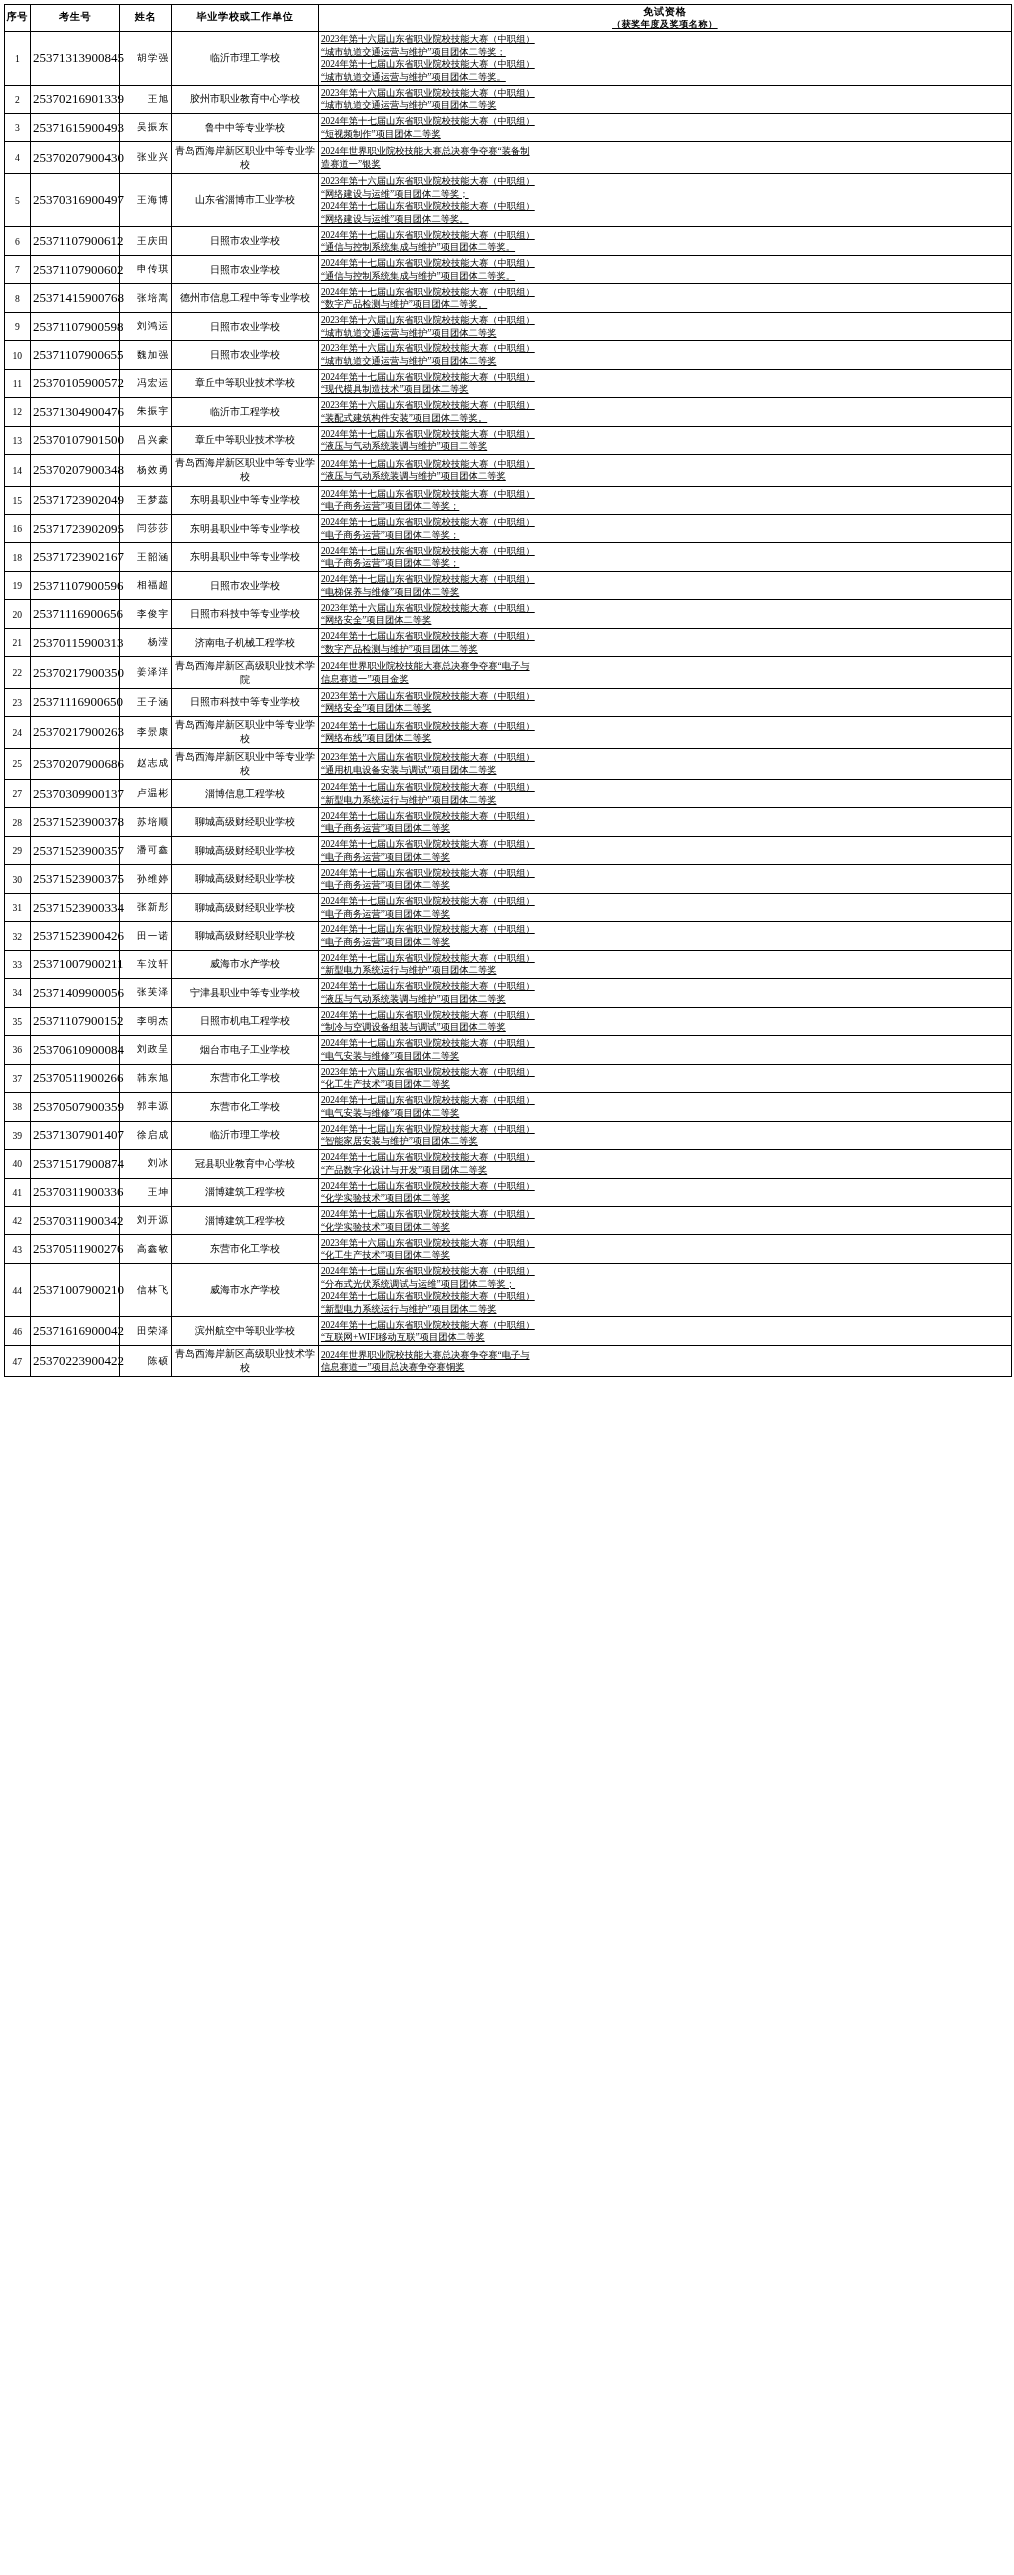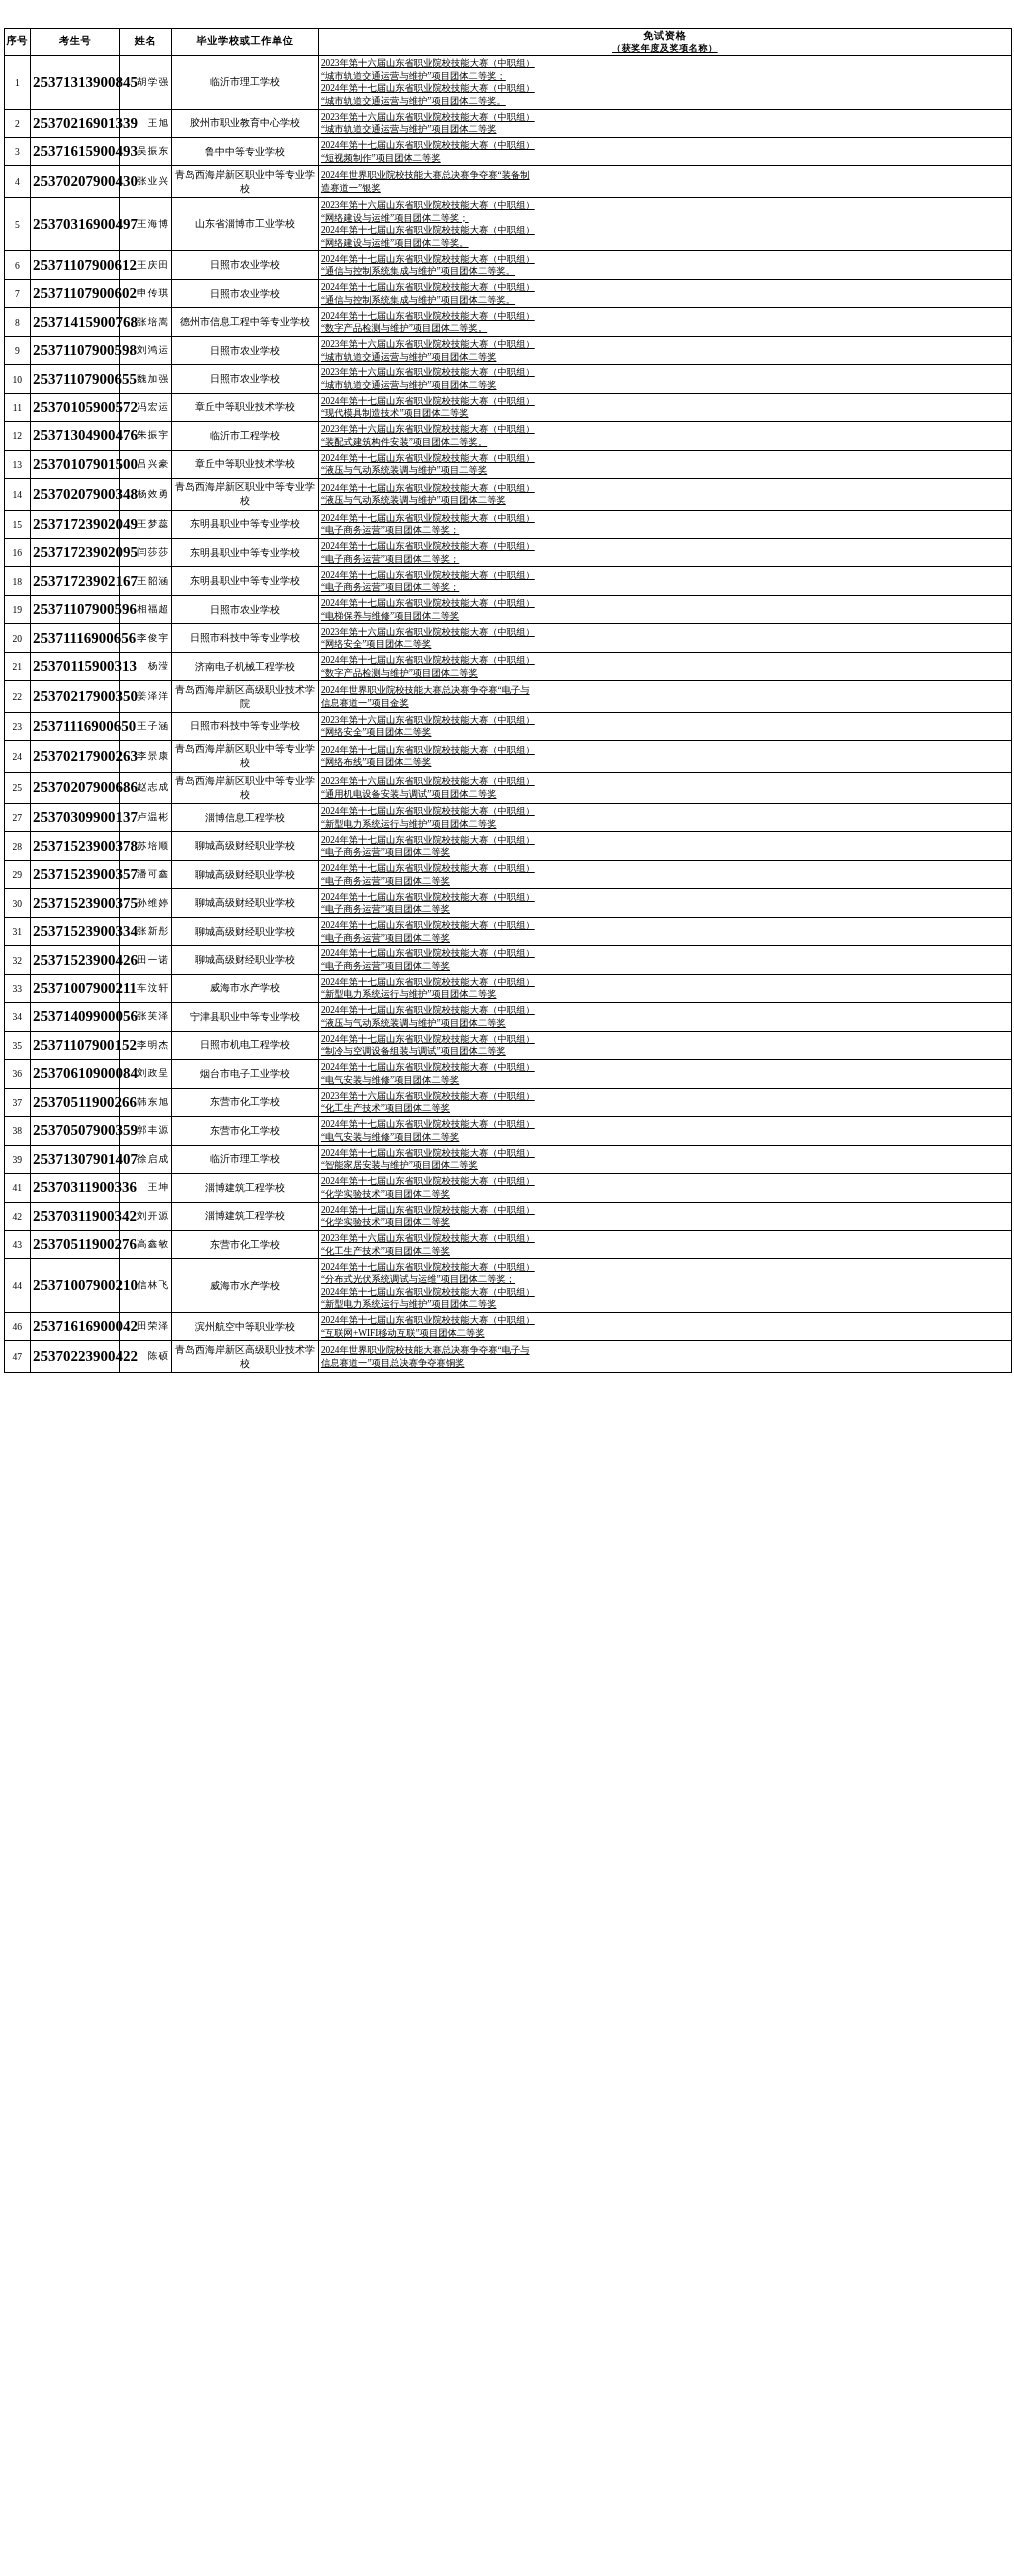--- a/index.html
+++ b/index.html
@@ -14,21 +14,20 @@
   }
   .sheet {
     width: 1015px;
     box-sizing: border-box;
     padding: 3.6px 3.6px 0 3.6px;
   }
   table.grid {
     border-collapse: collapse;
     width: 1008px;
     table-layout: fixed;
-    margin-top: 24px;
   }
   table.grid th, table.grid td {
     border: 0.6px solid #000000;
     vertical-align: middle;
     padding: 1.2px 1.8px;
   }
   thead th {
     text-align: center;
     font-weight: bold;
     font-size: 10.2px;
@@ -41,23 +40,22 @@
   col.c-name  { width: 52px; }
   col.c-school{ width: 147px; }
   col.c-qual  { width: auto; }
 
   td.seq {
     text-align: center;
     font-size: 9.6px;
   }
   td.exam {
     text-align: center;
-    font-size: 15px;
+    font-size: 13px;
     letter-spacing: 0px;
-    font-weight: bold;
   }
   td.name {
     text-align: right;
     font-size: 9.6px;
     letter-spacing: 1.2px;
   }
   td.school {
     text-align: center;
     font-size: 10px;
     letter-spacing: 0px;
@@ -474,20 +472,30 @@
           <td class="seq">39</td>
           <td class="exam">25371307901407</td>
           <td class="name">徐启成</td>
           <td class="school">临沂市理工学校</td>
           <td class="qual">
             <div class="line">2024年第十七届山东省职业院校技能大赛（中职组）</div>
             <div class="line">“智能家居安装与维护”项目团体二等奖</div>
           </td>
         </tr>
         <tr>
+          <td class="seq">40</td>
+          <td class="exam">25371517900874</td>
+          <td class="name">刘冰</td>
+          <td class="school">冠县职业教育中心学校</td>
+          <td class="qual">
+            <div class="line">2024年第十七届山东省职业院校技能大赛（中职组）</div>
+            <div class="line">“产品数字化设计与开发”项目团体二等奖</div>
+          </td>
+        </tr>
+        <tr>
           <td class="seq">41</td>
           <td class="exam">25370311900336</td>
           <td class="name">王坤</td>
           <td class="school">淄博建筑工程学校</td>
           <td class="qual">
             <div class="line">2024年第十七届山东省职业院校技能大赛（中职组）</div>
             <div class="line">“化学实验技术”项目团体二等奖</div>
           </td>
         </tr>
         <tr>

